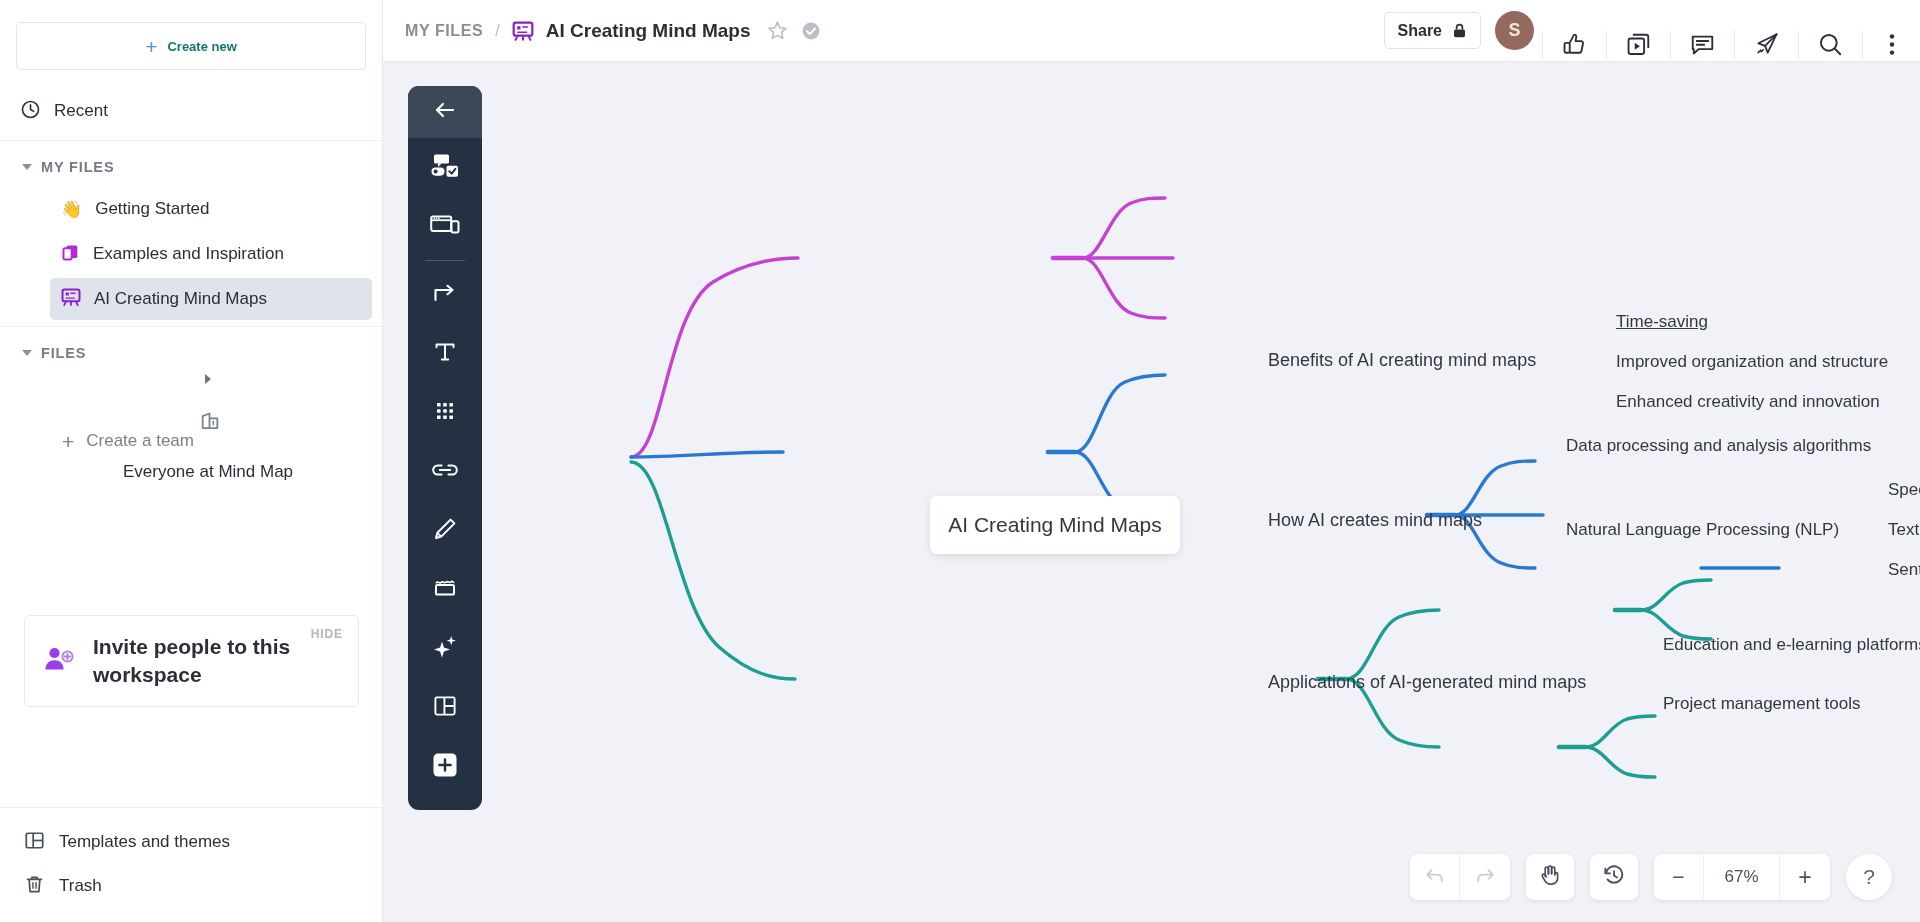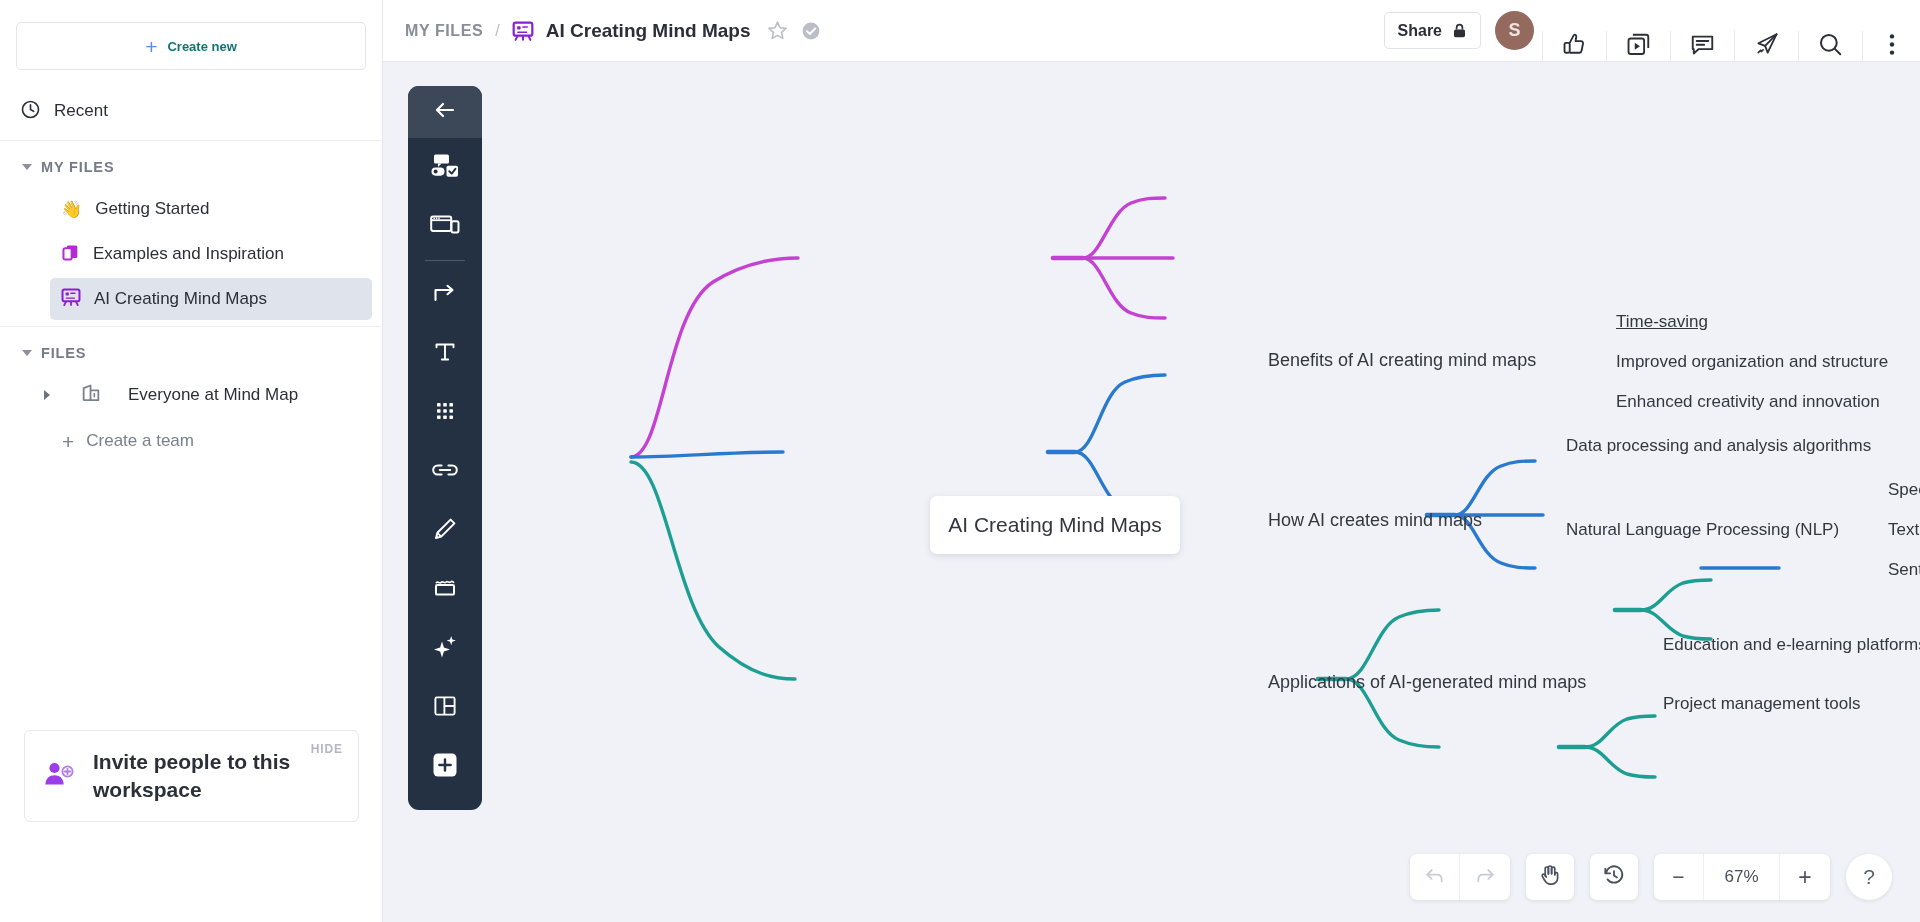--- a/index.html
+++ b/index.html
@@ -71,21 +71,21 @@
     height: 42px; margin: 3px 10px 3px 50px; padding-left: 11px;
     border-radius: 5px; cursor: pointer;
   }
   .file-item .lbl { font-size: 17px; color: #2b2f38; }
   .file-item.active { background: #dfe3ec; }
   .file-item .emoji { font-size: 17px; }
 
   .team-item {
     display: flex; align-items: center; gap: 27px;
     height: 42px; margin: 3px 10px 3px 38px; padding-left: 6px;
-    border-radius: 5px; cursor: pointer;
+    border-radius: 5px; cursor: pointer; flex-direction: column;
   }
   .team-item .lbl { font-size: 17px; color: #2b2f38; }
 
   .create-team {
     display: flex; align-items: center; gap: 12px;
     height: 42px; margin: 4px 10px 3px 62px; cursor: pointer;
   }
   .create-team .lbl { font-size: 17px; color: #7a808c; }
   .create-team .plus { font-size: 21px; color: #7a808c; font-weight: 300; line-height:1; }
 
@@ -289,20 +289,43 @@
             <circle cx="24.5" cy="12.5" r="6.1" fill="#fff"></circle>
             <circle cx="24.5" cy="12.5" r="5.1" fill="none" stroke="#b07de8" stroke-width="1.8"></circle>
             <path d="M24.5 9.6 V15.4 M21.6 12.5 H27.4" stroke="#b07de8" stroke-width="1.8" stroke-linecap="round"></path>
           </svg>
         </span>
         <span class="txt">Invite people to this workspace</span>
         <span class="hide">HIDE</span>
       </div>
     </div>
 
+    <div class="sb-footer">
+      <div class="foot-item">
+        <span>
+          <svg width="21" height="21" viewBox="0 0 22 22" fill="none">
+            <rect x="2.4" y="3.4" width="17.2" height="15.2" rx="1.7" stroke="#4a505c" stroke-width="1.8"></rect>
+            <line x1="9.6" y1="3.4" x2="9.6" y2="18.6" stroke="#4a505c" stroke-width="1.8"></line>
+            <line x1="9.6" y1="11" x2="19.6" y2="11" stroke="#4a505c" stroke-width="1.8"></line>
+          </svg>
+        </span>
+        <span class="lbl">Templates and themes</span>
+      </div>
+      <div class="foot-item">
+        <span>
+          <svg width="21" height="21" viewBox="0 0 22 22" fill="none">
+            <path d="M3.8 5.6 H18.2" stroke="#4a505c" stroke-width="1.8" stroke-linecap="round"></path>
+            <path d="M8.3 5.6 V3.6 H13.7 V5.6" stroke="#4a505c" stroke-width="1.8" stroke-linejoin="round"></path>
+            <path d="M5.4 5.6 L6.4 18.4 H15.6 L16.6 5.6" stroke="#4a505c" stroke-width="1.8" stroke-linejoin="round"></path>
+            <path d="M9.4 9 V15 M12.6 9 V15" stroke="#4a505c" stroke-width="1.5" stroke-linecap="round"></path>
+          </svg>
+        </span>
+        <span class="lbl">Trash</span>
+      </div>
+    </div>
   </aside>
 
   <section class="main">
 
     <header class="topbar">
       <div class="crumbs">
         <span class="crumb-root">MY FILES</span>
         <span class="crumb-sep">/</span>
         <span style="display:flex;">
           <svg width="22" height="22" viewBox="0 0 21 21" fill="none">

